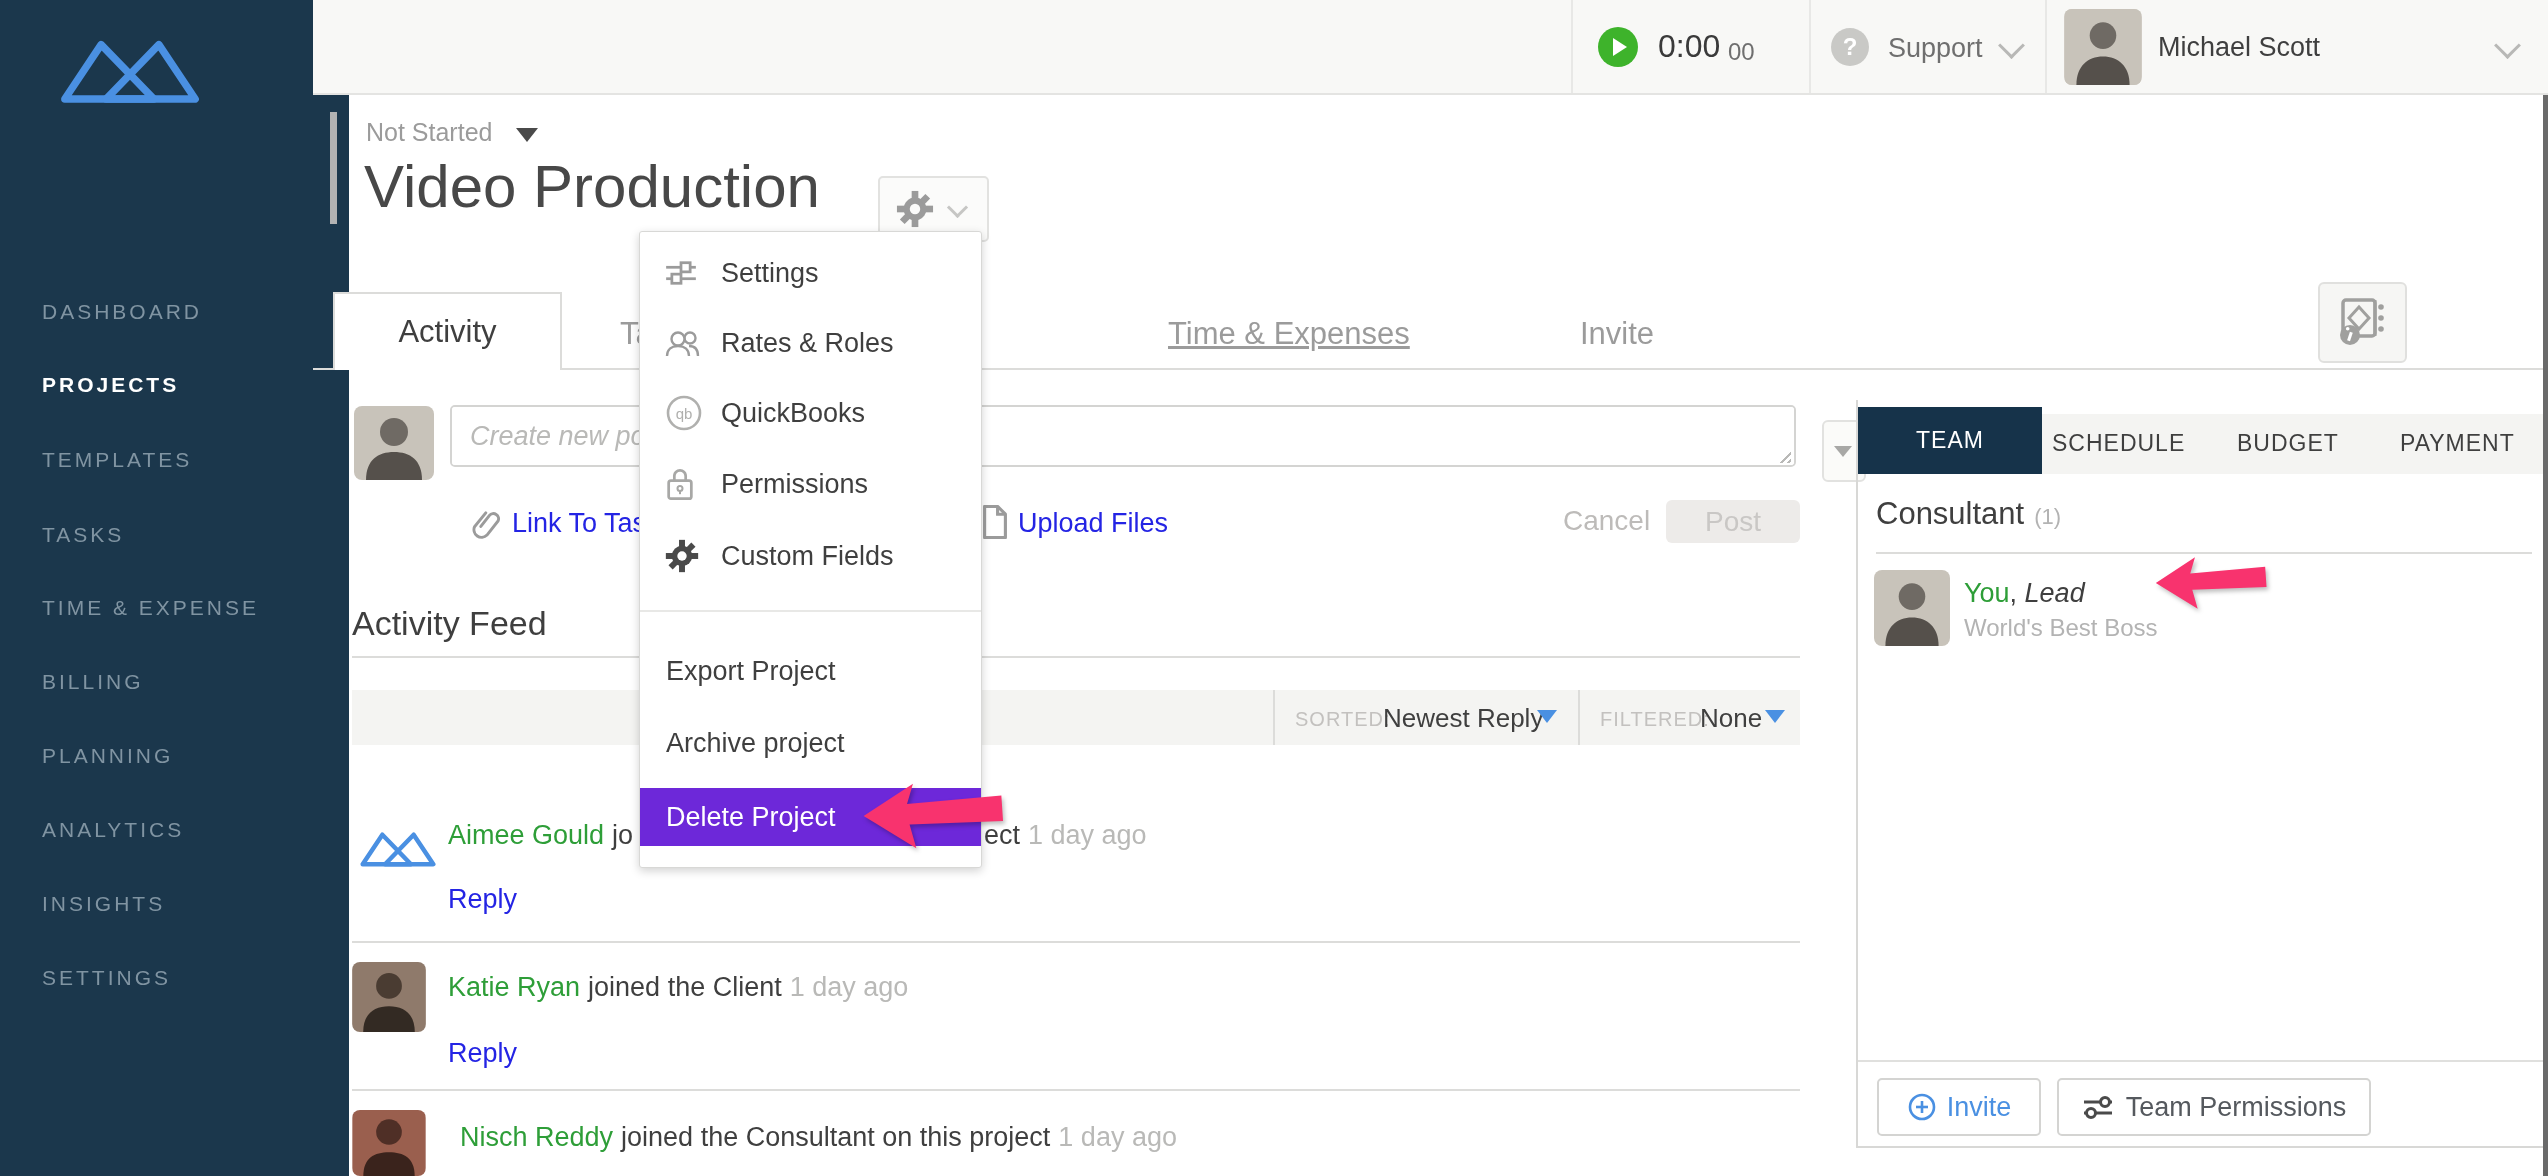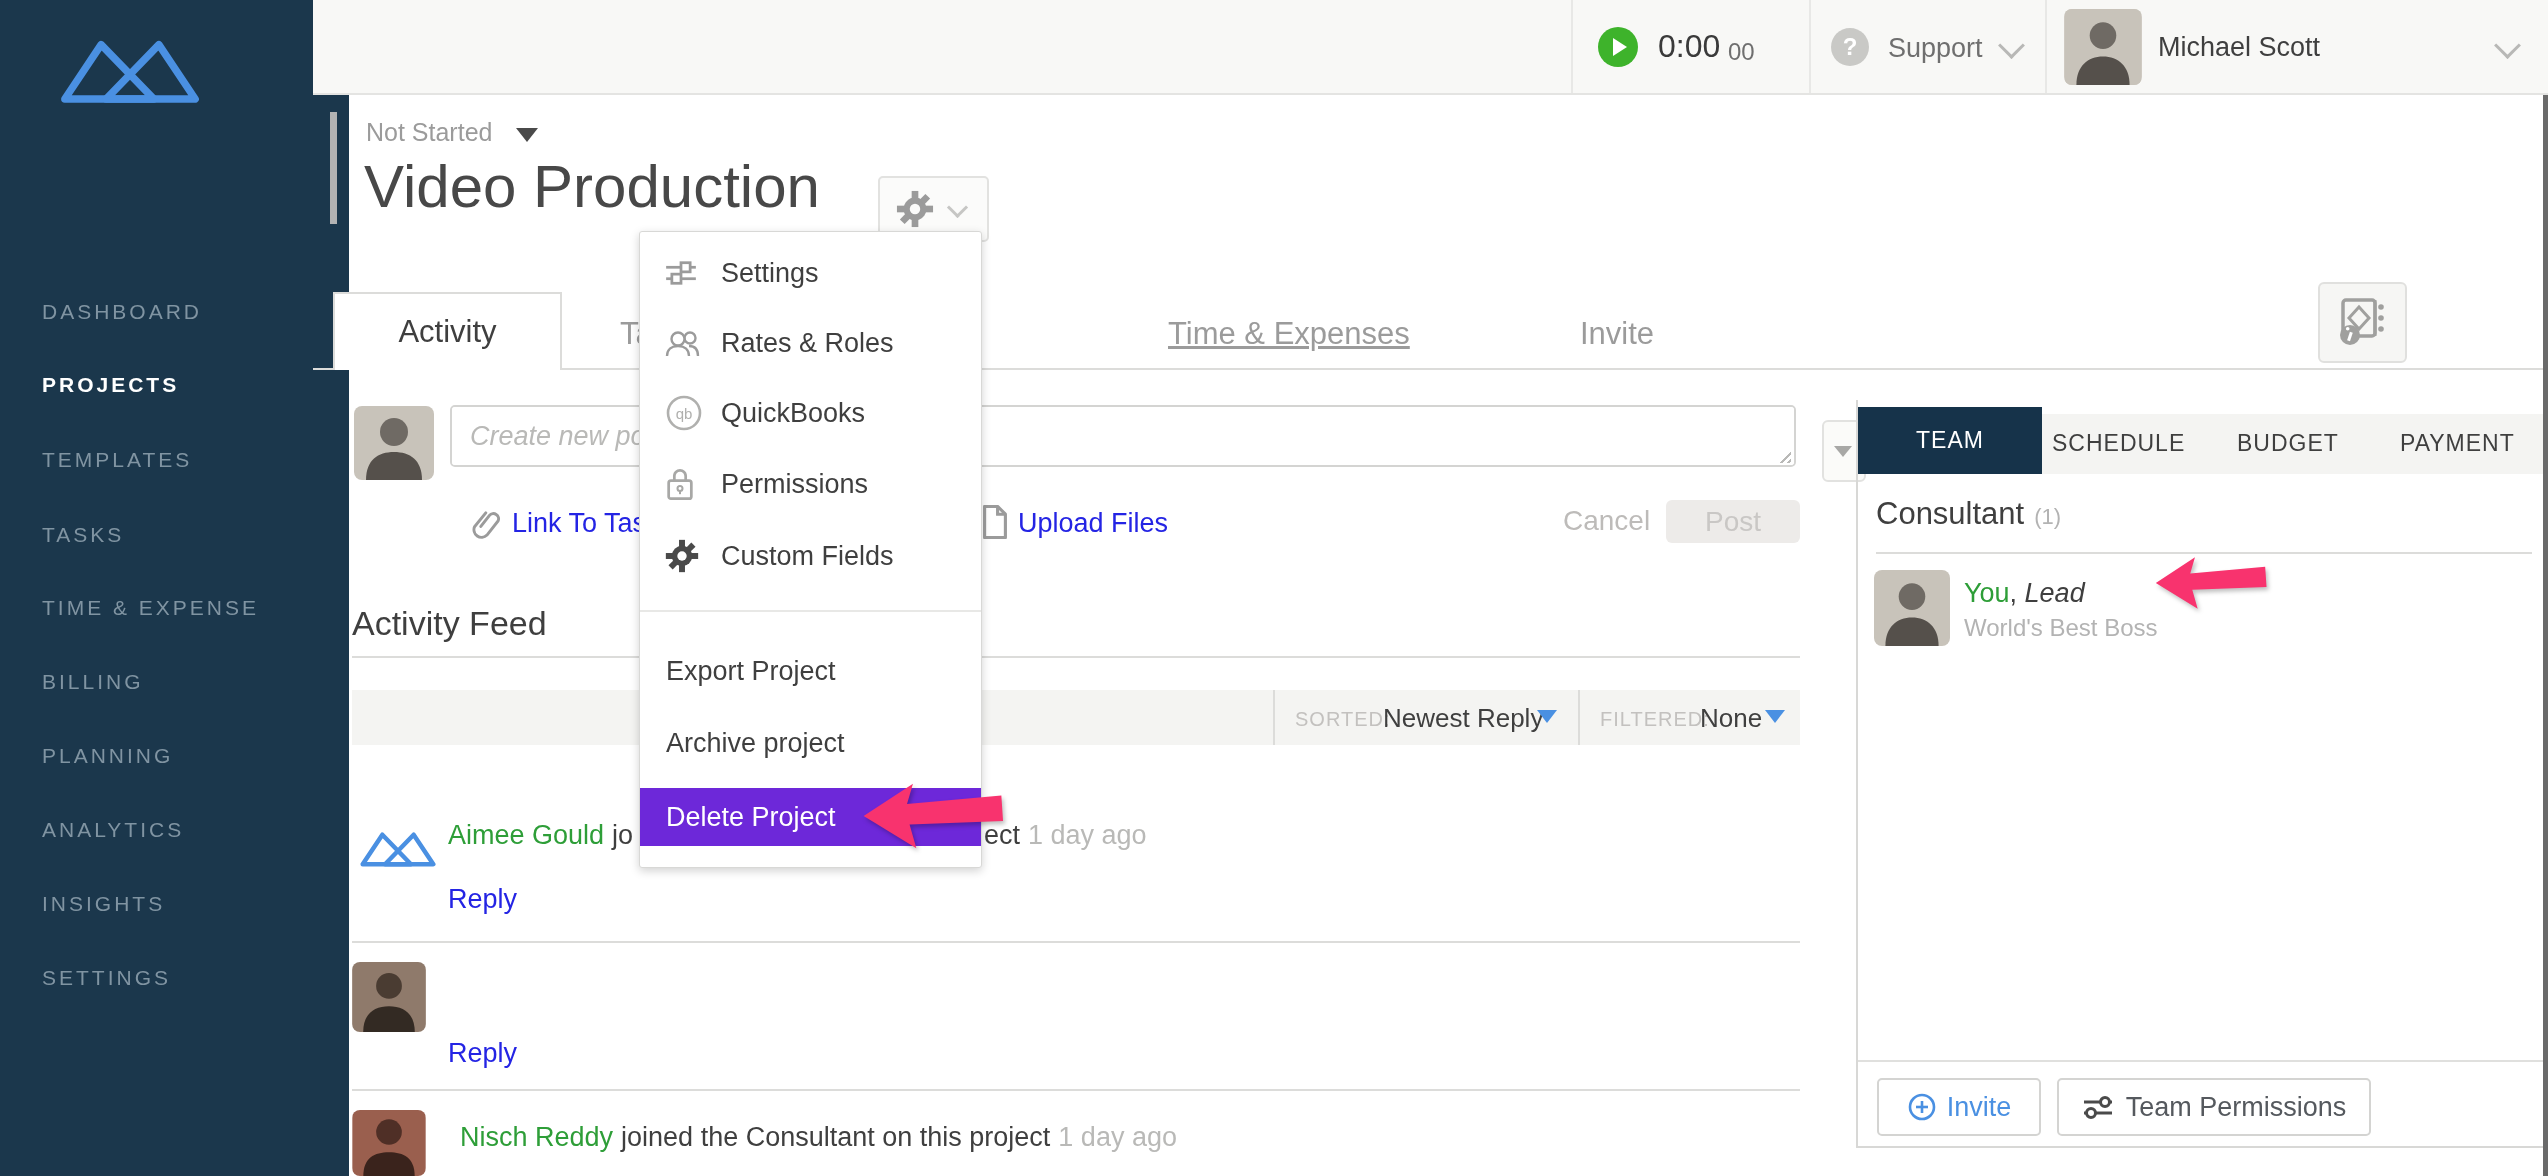--- a/index.html
+++ b/index.html
@@ -218,20 +218,23 @@
   <span class="abs blue-link" style="left:448px;top:884px;">Reply</span>
   <div class="abs divider" style="left:352px;top:941px;width:1448px;"></div>
 
   <div class="abs avatar" style="left:352px;top:962px;width:74px;height:70px;">
     <svg width="74" height="70" viewBox="0 0 40 38">
       <rect width="40" height="38" fill="#8f7a6b"></rect>
         <circle cx="20" cy="13" r="7" fill="#4a3c32"></circle>
         <path d="M6,38 c0-10 6-14 14-14 s14,4 14,14 z" fill="#332a23"></path>
     </svg>
   </div>
+  <div class="abs feed-line" style="left:448px;top:972px;">
+    <span class="name-green">Katie Ryan</span><span class="feed-dark">joined the Client</span><span class="feed-time">1 day ago</span>
+  </div>
   <span class="abs blue-link" style="left:448px;top:1038px;">Reply</span>
   <div class="abs divider" style="left:352px;top:1089px;width:1448px;"></div>
 
   <div class="abs avatar" style="left:352px;top:1110px;width:74px;height:66px;">
     <svg width="74" height="66" viewBox="0 0 40 36">
       <rect width="40" height="36" fill="#9a5f4e"></rect>
         <circle cx="20" cy="12" r="7" fill="#4f2f26"></circle>
         <path d="M6,36 c0-10 6-13 14-13 s14,3 14,13 z" fill="#3a231c"></path>
     </svg>
   </div>

